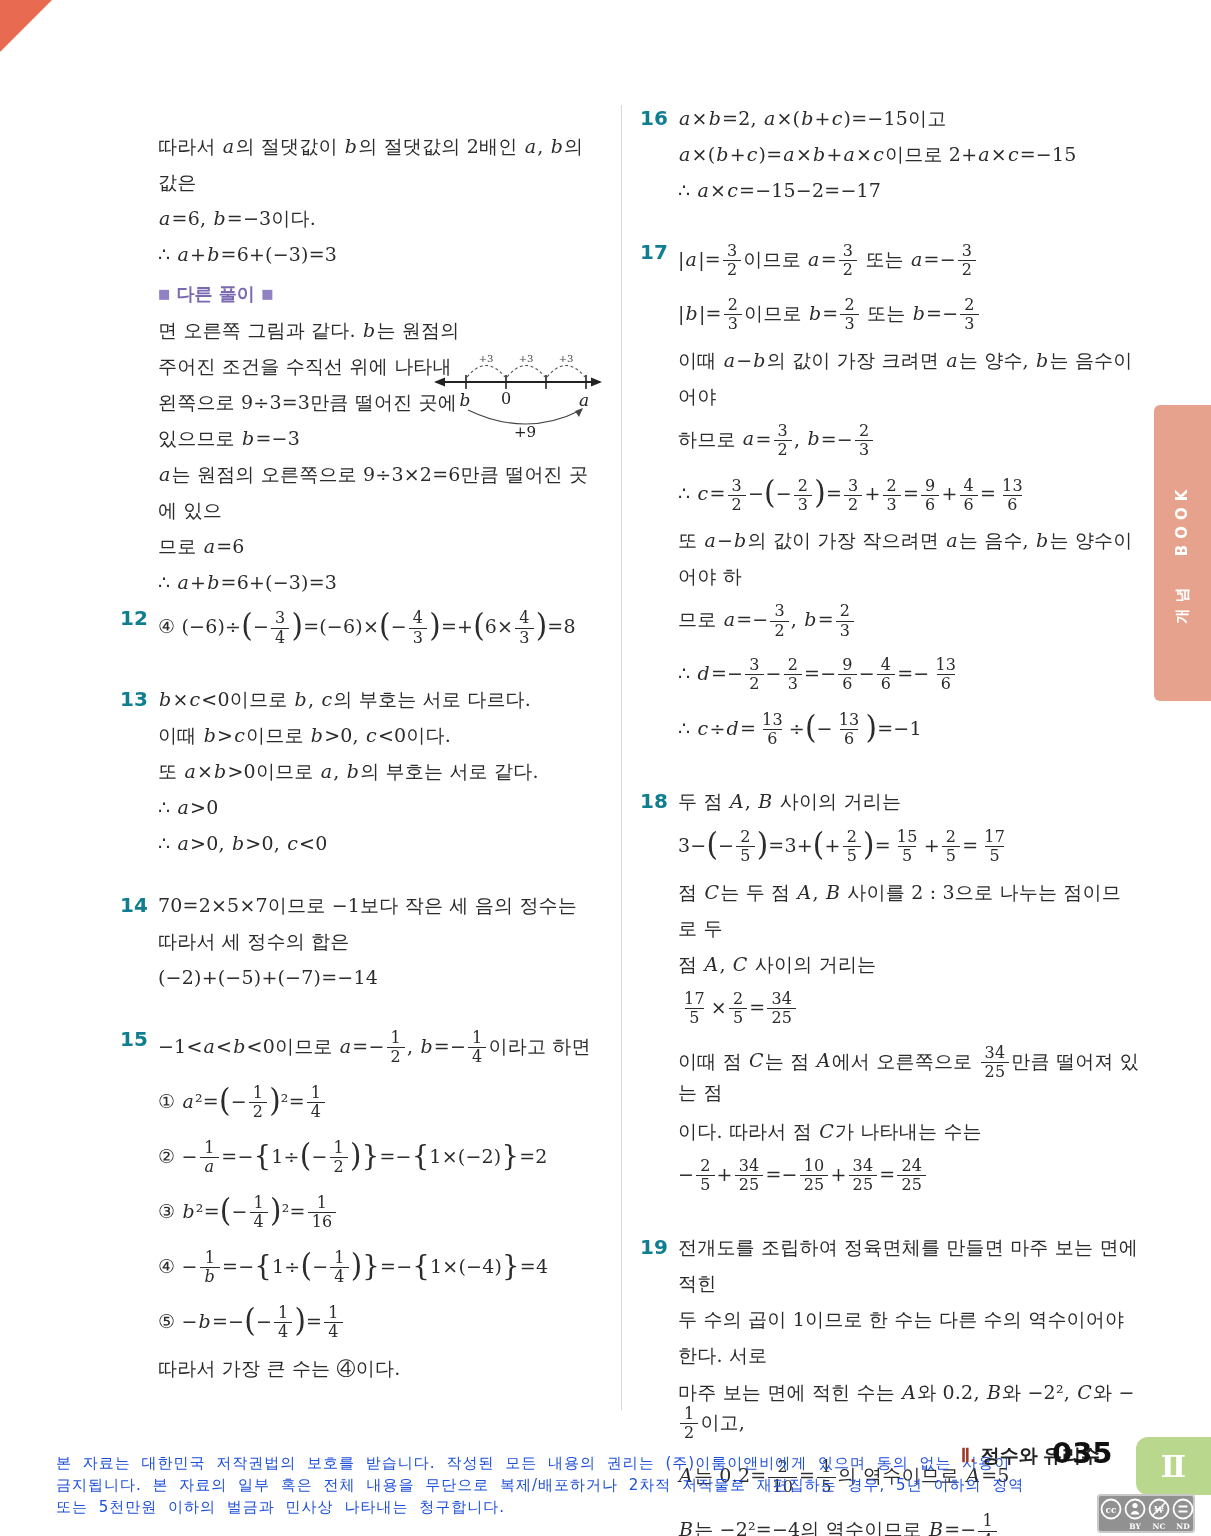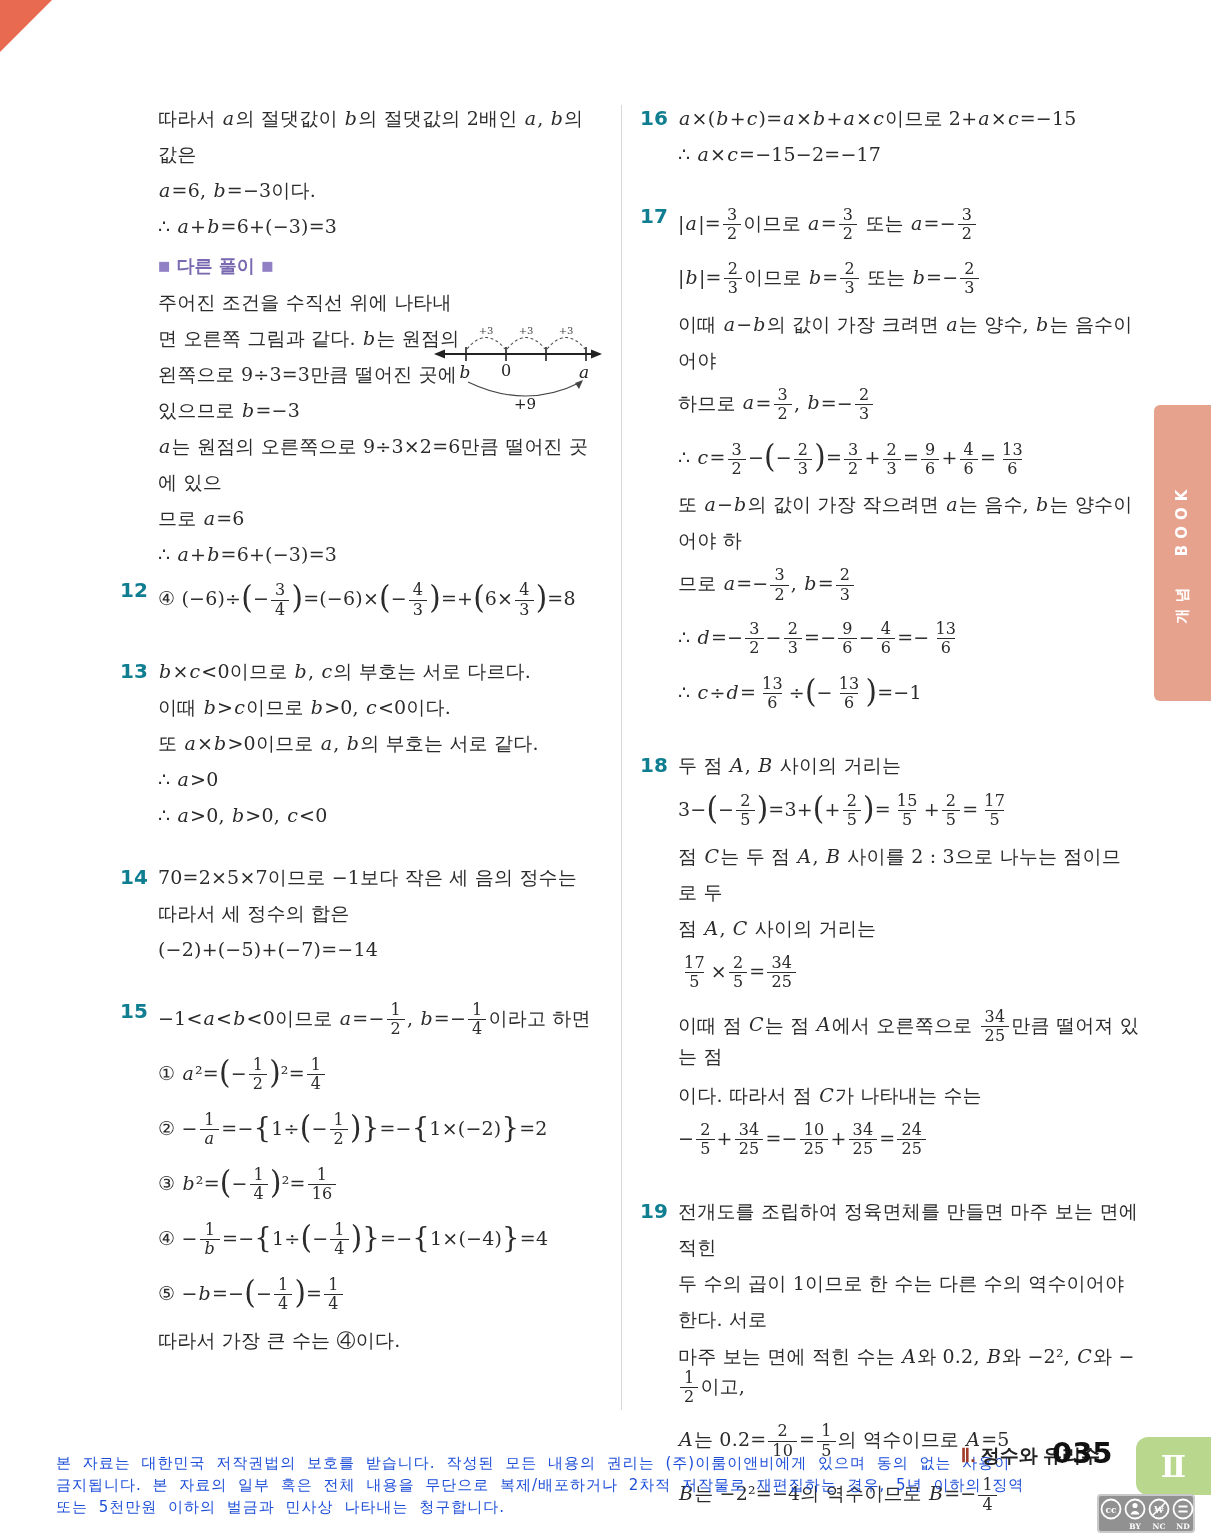--- a/index.html
+++ b/index.html
@@ -12,21 +12,21 @@
     color:#2b2b2b;
   }
   
   .corner-tri{
     position:absolute;left:0;top:0;width:0;height:0;
     border-top:52px solid #e86a50;
     border-right:52px solid transparent;
   }
   
   .col{position:absolute;top:100px;}
-  .col-left{left:120px;width:486px;}
+  .col-left{left:120px;width:486px;margin-top:28px;}
   .col-right{left:640px;width:500px;}
   .divider{
     position:absolute;left:621px;top:105px;height:1305px;
     border-left:1px solid #d8d8d8;
   }
   
   .problem{display:flex;align-items:flex-start;margin-top:26px;}
   .problem:first-child{margin-top:0;}
   .pnum{
     width:38px;flex-shrink:0;
@@ -141,22 +141,22 @@
         <text x="33" y="68" text-anchor="middle" font-size="17" font-style="italic" fill="#222">b</text>
         <text x="74" y="66" text-anchor="middle" font-size="16" fill="#222">0</text>
         <text x="152" y="68" text-anchor="middle" font-size="17" font-style="italic" fill="#222">a</text>
 
         <path d="M36,72 Q94,100 149,72" fill="none" stroke="#444" stroke-width="1.2"></path>
         <polygon points="151,70 143,73 147,79" fill="#444"></polygon>
         <text x="93" y="99" text-anchor="middle" font-size="15" fill="#222">+9</text>
       </svg>
     </div>
     <div class="narrow" id="alt-narrow">
+        <div class="line">면 오른쪽 그림과 같다. <i>b</i>는 원점의</div>
         <div class="line">주어진 조건을 수직선 위에 나타내</div>
-        <div class="line">면 오른쪽 그림과 같다. <i>b</i>는 원점의</div>
         <div class="line">왼쪽으로 9÷3=3만큼 떨어진 곳에</div>
         <div class="line">있으므로 <i>b</i>=−3</div>
       </div>
     <div id="alt-wide">
         <div class="line"><i>a</i>는 원점의 오른쪽으로 9÷3×2=6만큼 떨어진 곳에 있으</div>
         <div class="line">므로 <i>a</i>=6</div>
         <div class="line">∴ <i>a</i>+<i>b</i>=6+(−3)=3</div>
       </div>
   </div>
 
@@ -243,20 +243,21 @@
         </div>
       </div>
     </div>
 </div>
 
 <div class="col col-right">
   <div id="right-problems">
       <div class="problem">
         <span class="pnum">16</span>
         <div class="plines">
+          <div class="line"><i>a</i>×<i>b</i>=2, <i>a</i>×(<i>b</i>+<i>c</i>)=−15이고</div>
           <div class="line"><i>a</i>×(<i>b</i>+<i>c</i>)=<i>a</i>×<i>b</i>+<i>a</i>×<i>c</i>이므로 2+<i>a</i>×<i>c</i>=−15</div>
           <div class="line">∴ <i>a</i>×<i>c</i>=−15−2=−17</div>
         </div>
       </div>
       <div class="problem">
         <span class="pnum">17</span>
         <div class="plines">
           <div class="line tall">|<i>a</i>|=<span class="frac">
               <span class="fnum">3</span>
               <span class="fden">2</span>

